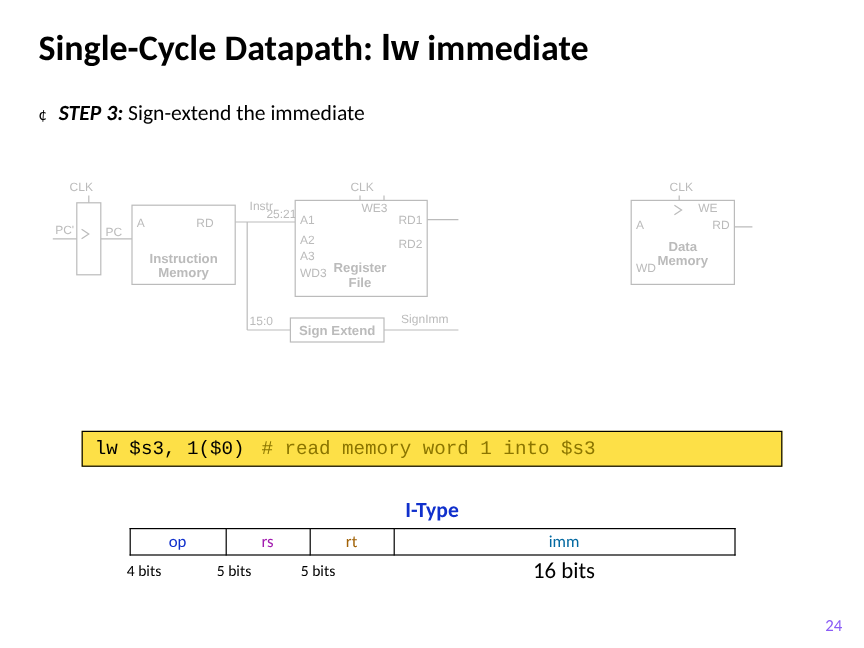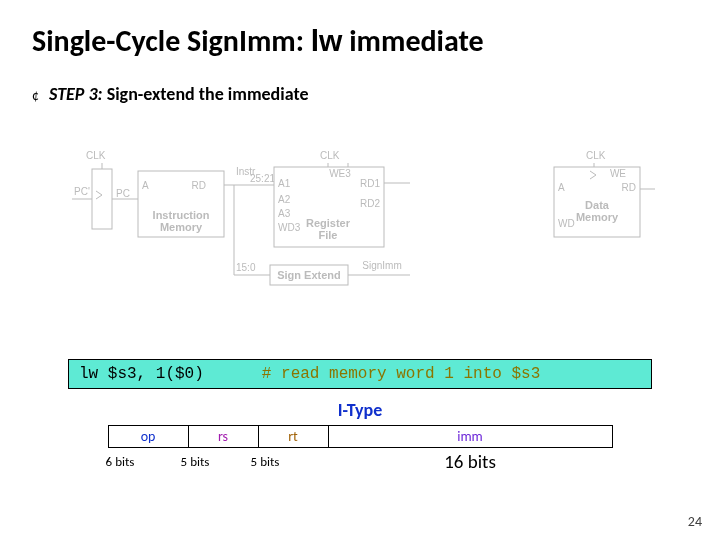--- a/index.html
+++ b/index.html
@@ -20,48 +20,47 @@
   }
   .title .mono { font-family: Liberation Sans, sans-serif; }
   .step {
     margin-top: 24px;
     font-size: 18px;
     display: flex;
     align-items: baseline;
     gap: 10px;
   }
   .step .dot { font-size: 14px; }
-  .step .label { font-weight: 700; }
+  .step .label { font-weight: 400; }
   .step .ul { font-weight: 700; font-style: italic; }
   .diagram-wrap {
     margin-top: 14px;
     display: flex;
-    justify-content: center;
   }
   svg.diagram { display: block; }
   .diag-box { fill:#fff; stroke:#bbb; stroke-width:1; }
   .diag-line { stroke:#bbb; stroke-width:1; fill:none; }
   .diag-arrow { stroke:#bbb; stroke-width:1; fill:none; }
   .diag-text { font-size:10px; fill:#bbb; font-family: Arial, sans-serif; }
   .diag-text-center { font-size:11px; fill:#bbb; font-family: Arial, sans-serif; font-weight:600; }
   .diag-tri { stroke:#bbb; stroke-width:1; fill:#fff; }
   .codebox {
     margin: 40px 36px 0 36px;
     border: 1.5px solid #000;
-    background: #5eead4;
+    background: #fde047;
     padding: 5px 10px;
     font-family: "Courier New", monospace;
     font-size: 16px;
     display:flex;
     gap:14px;
   }
   .codebox .instr { color:#000; }
-  .codebox .cmt { color:#8B7500;margin-left:44px; }
+  .codebox .cmt { color:#8B7500; }
   .itype {
-    margin-top: 10px;
+    margin-top: 25px;
     text-align: center;
   }
   .itype-label {
     color: #1030cc;
     font-weight: 700;
     font-size: 18px;
   }
   .itype-table {
     width: 505px;
     margin: 4px auto 0 auto;
@@ -73,36 +72,36 @@
     padding: 2px 4px;
     text-align: center;
     font-size: 14px;
   }
   .itype-table th {
     font-weight: 400;
   }
   .itype-table .op { color:#1030cc; }
   .itype-table .rs { color:#a21caf; }
   .itype-table .rt { color:#a16207; }
-  .itype-table .imm { color:#6d28d9; }
+  .itype-table .imm { color:#0369a1; }
   .pagenum {
     position:absolute;
     right:18px;
     bottom:10px;
-    color:#404040;
+    color:#8b5cf6;
     font-size:14px;
   }
 </style>
 </head>
 <body>
 
 <div class="slide">
 
   <div class="title">
-    <span>Single-Cycle SignImm: </span><span class="mono">lw</span><span> immediate</span>
+    <span>Single-Cycle Datapath: </span><span class="mono">lw</span><span> immediate</span>
   </div>
 
   <div class="step">
     <span class="dot">¢</span>
     <span>
       <span class="ul">STEP 3:</span><span class="label"> Sign-extend the immediate</span>
     </span>
   </div>
 
   <div class="diagram-wrap">
@@ -178,21 +177,21 @@
         <th class="op" style="width:80px">op</th>
         <th class="rs" style="width:70px">rs</th>
         <th class="rt" style="width:70px">rt</th>
         <th class="imm">imm</th>
       </tr>
     </tbody>
       </table>
     <table style="width:560px;margin:0 auto;border-collapse:collapse">
       <tbody>
           <tr>
-        <td style="width:80px;text-align:center;font-size:13px;padding-top:2px">6 bits</td>
+        <td style="width:80px;text-align:center;font-size:13px;padding-top:2px">4 bits</td>
         <td style="width:70px;text-align:center;font-size:13px;padding-top:2px">5 bits</td>
         <td style="width:70px;text-align:center;font-size:13px;padding-top:2px">5 bits</td>
         <td style="text-align:center;font-size:19px;padding-top:2px">16 bits</td>
       </tr>
     </tbody>
       </table>
   </div>
 
 </div>
 

